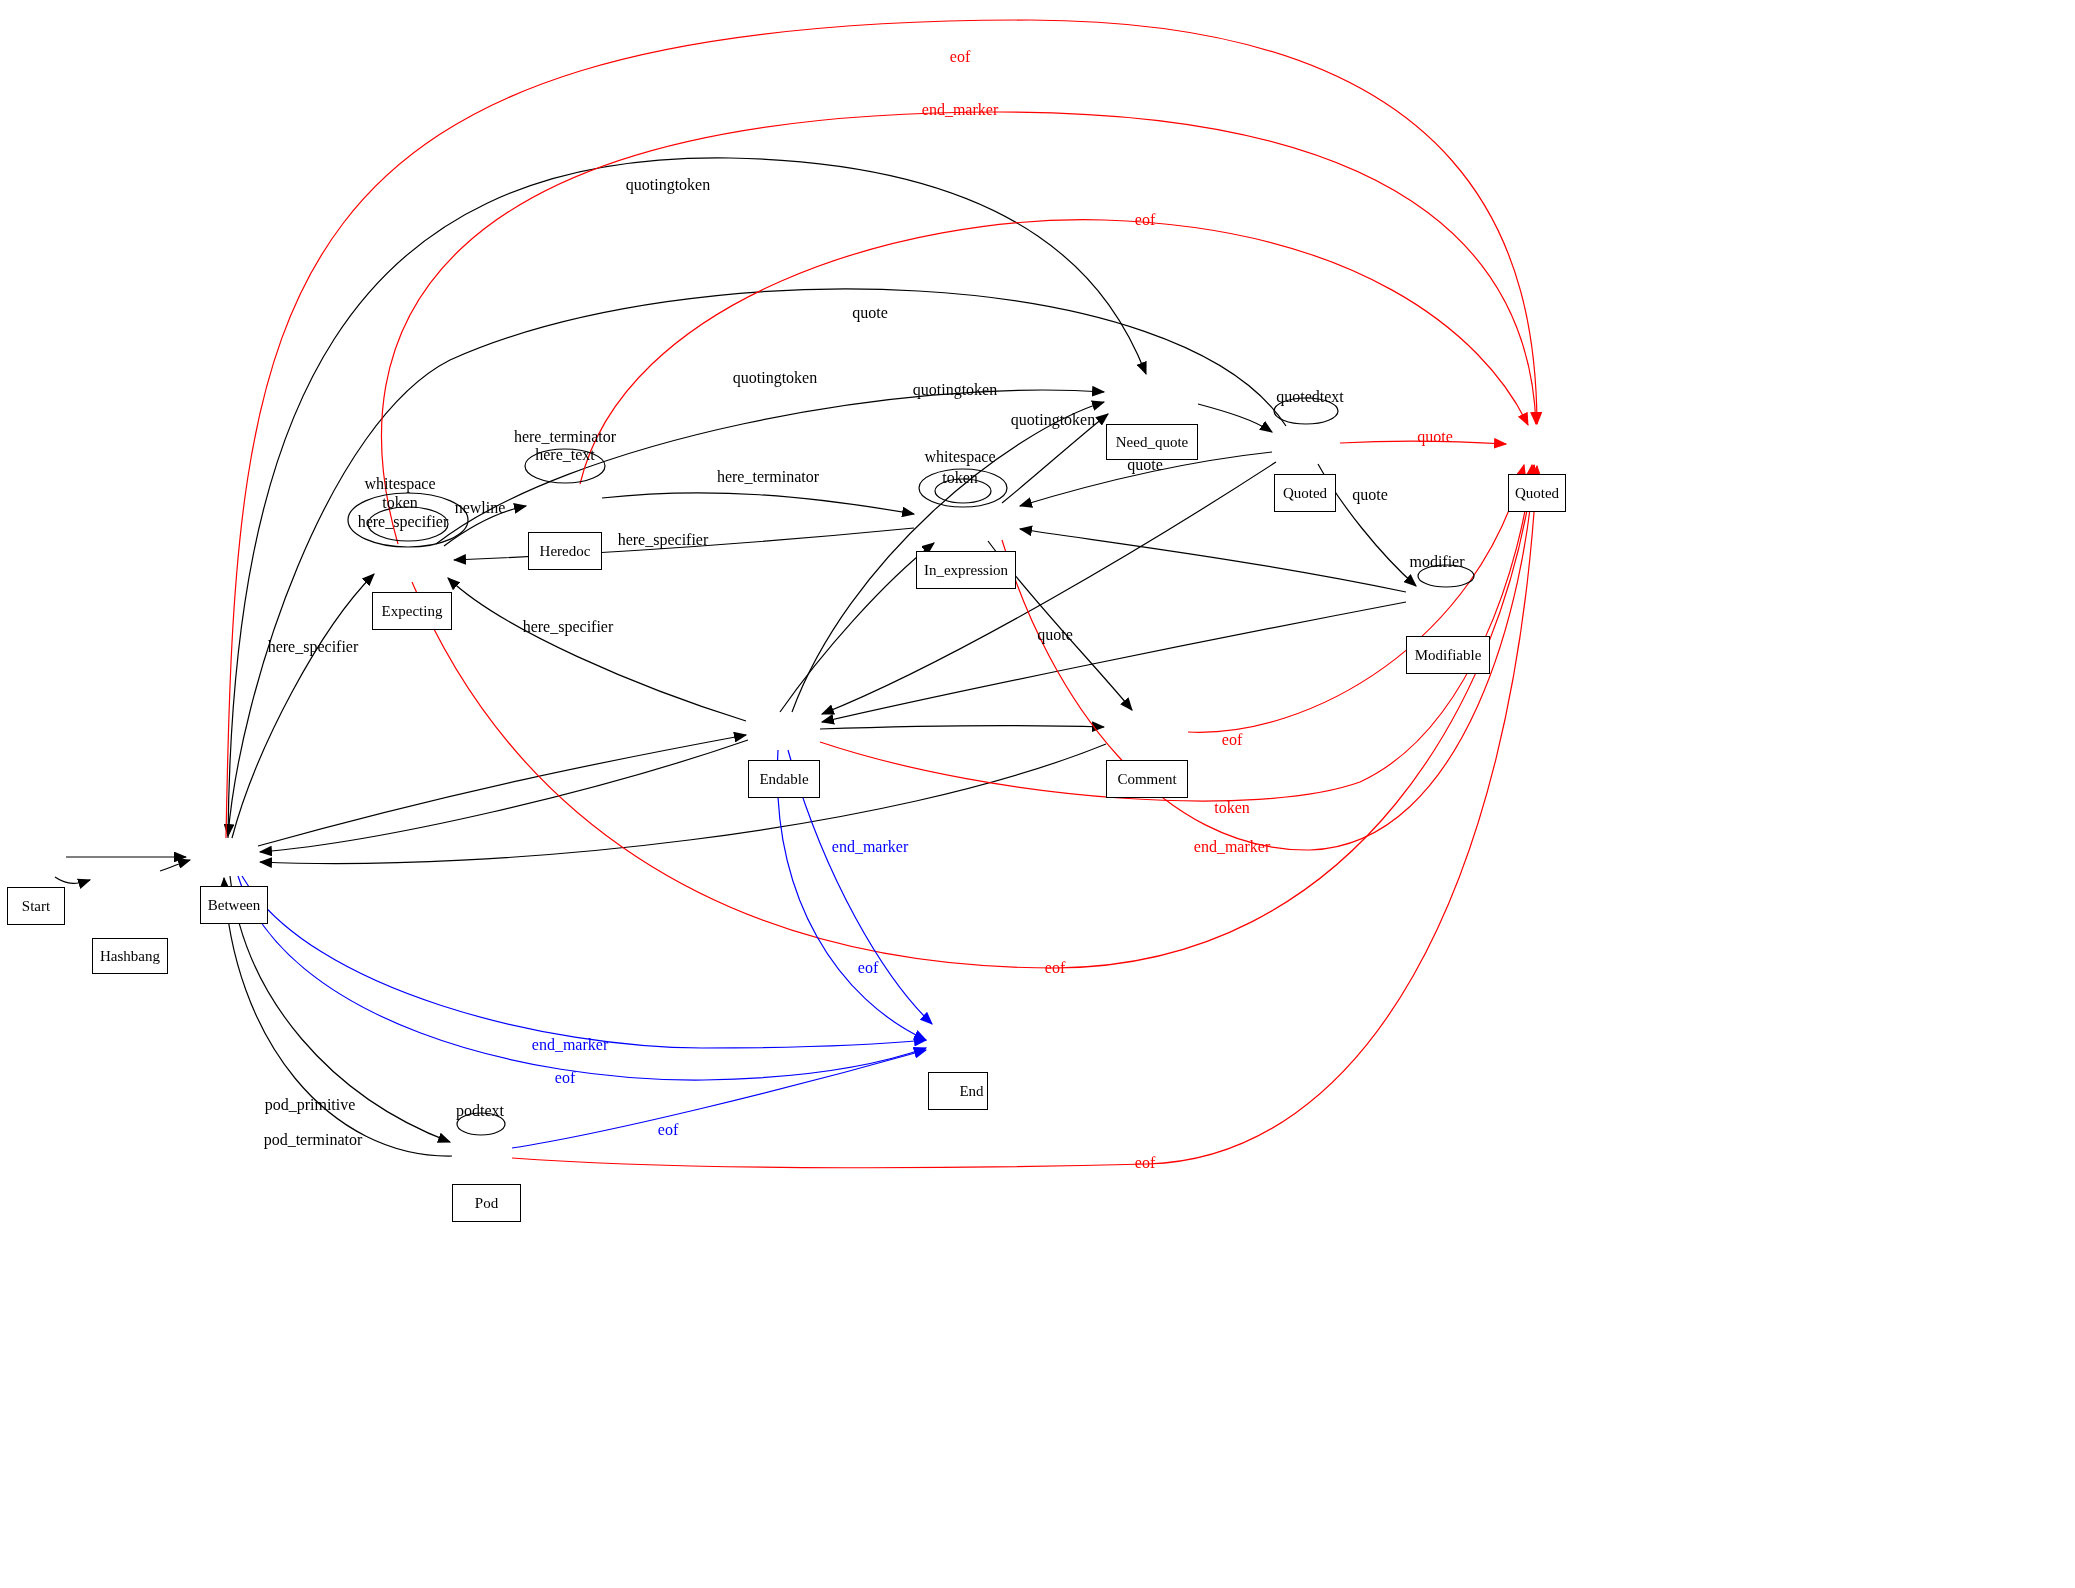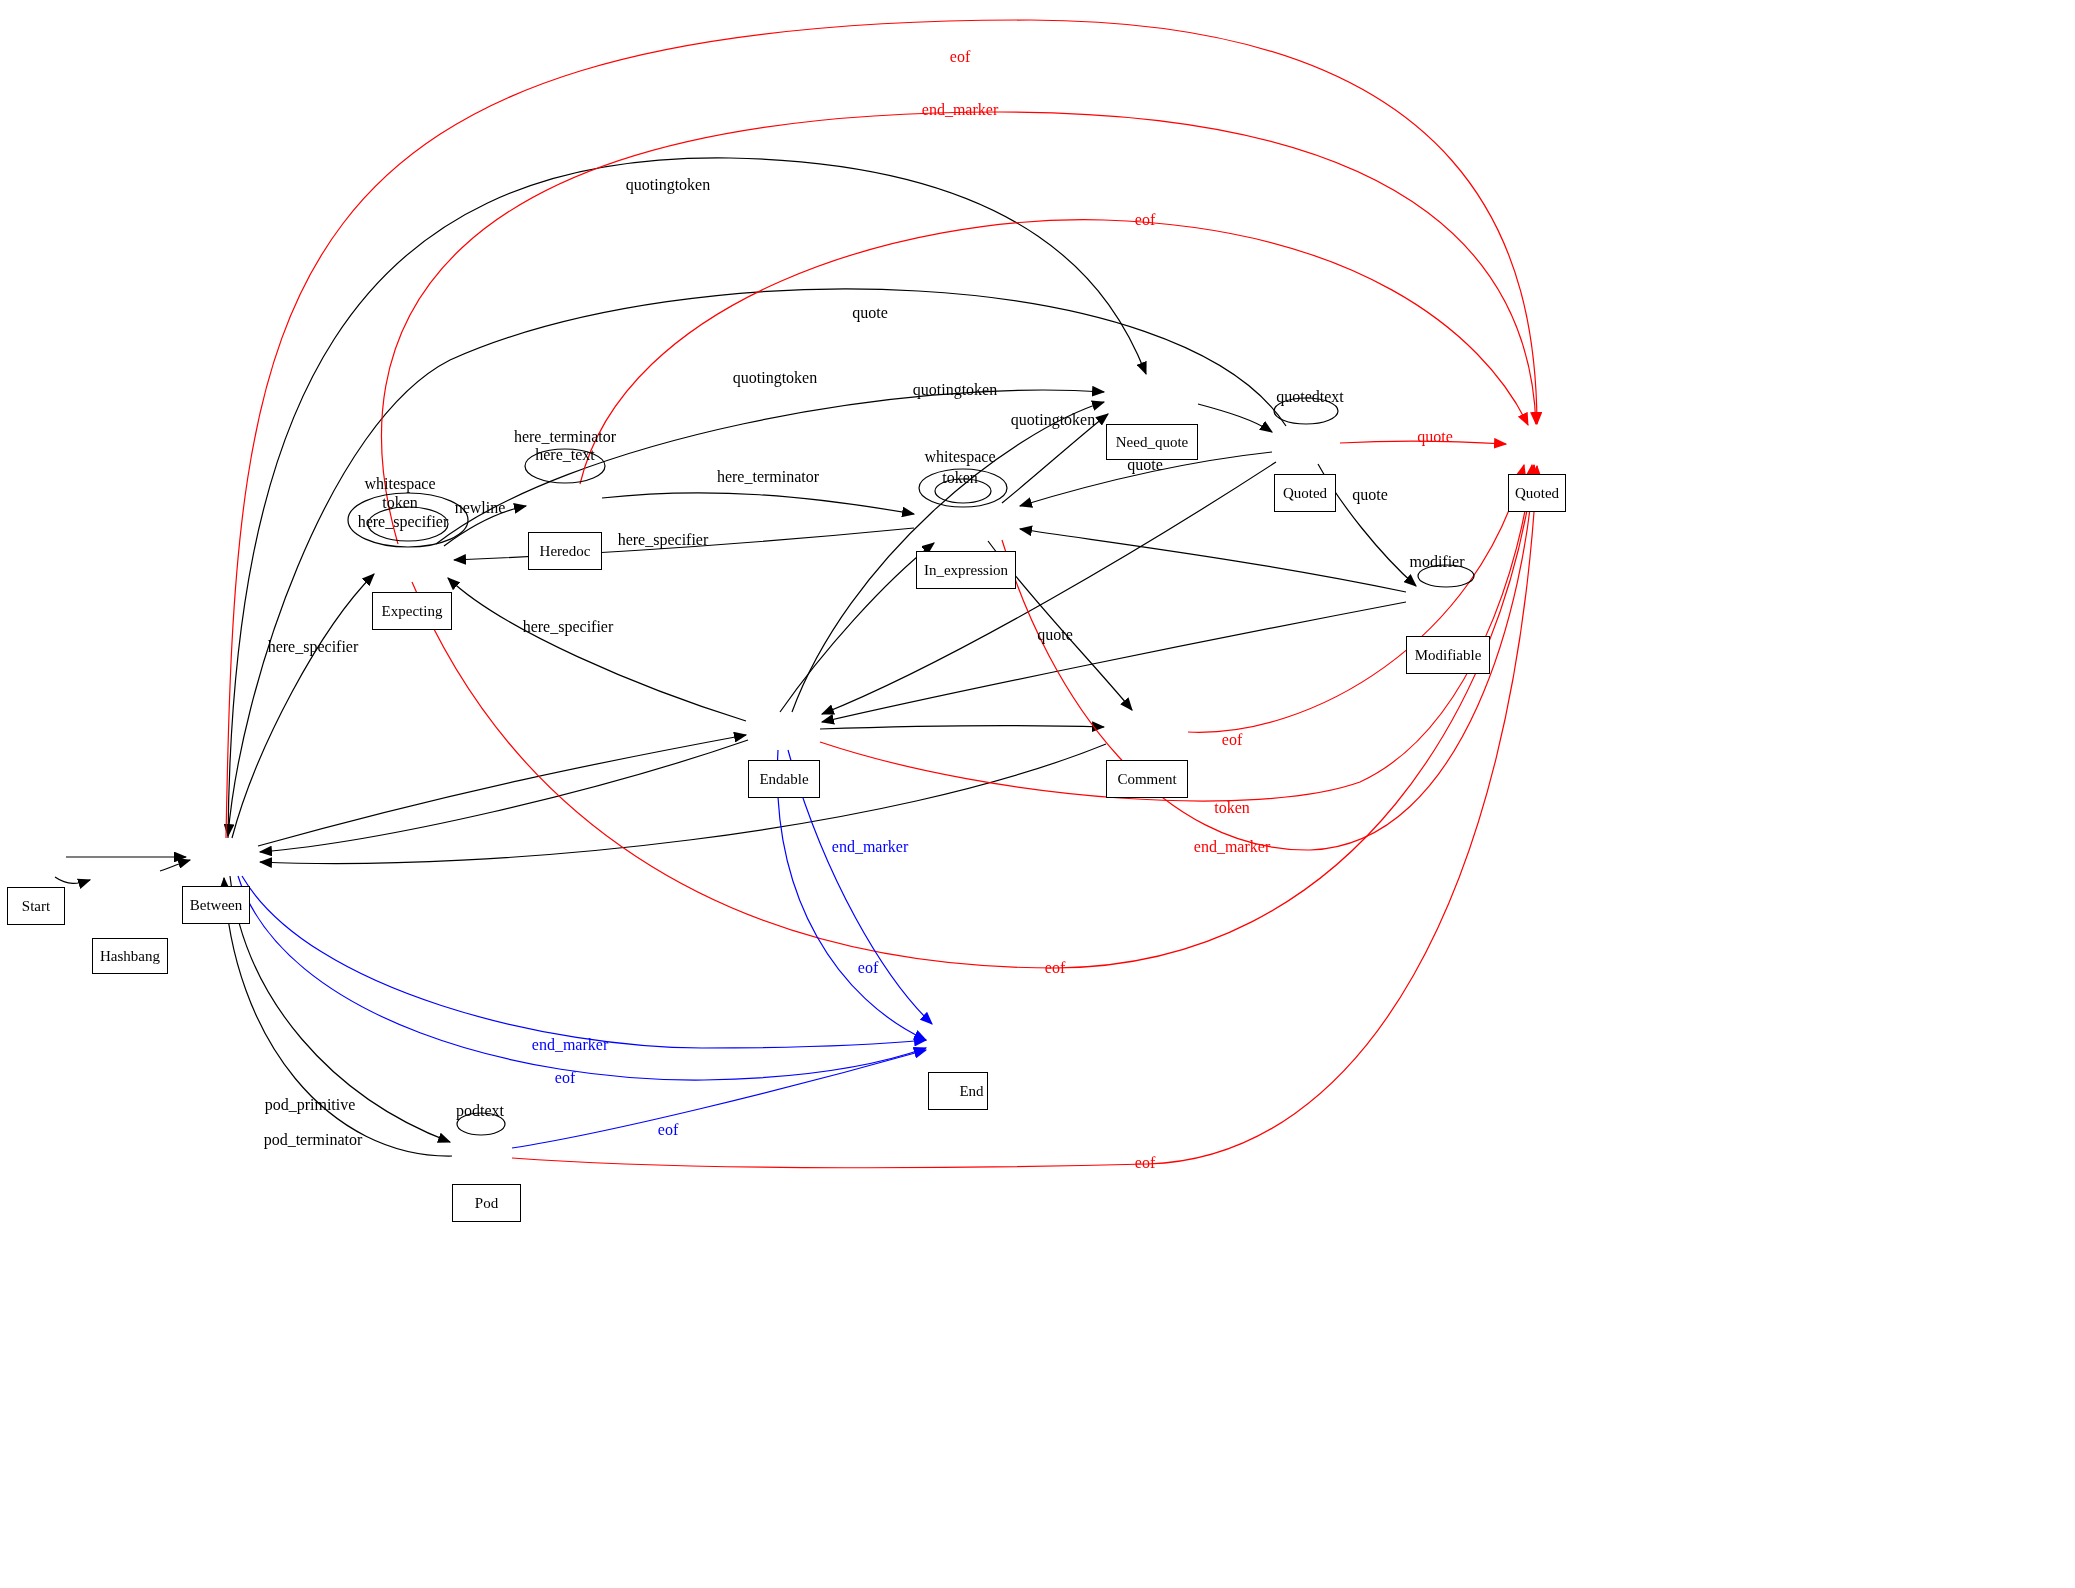--- a/index.html
+++ b/index.html
@@ -138,21 +138,21 @@
     <text class="elbl black" x="565" y="460">here_text</text>
     <text class="elbl black" x="960" y="462">whitespace</text>
     <text class="elbl black" x="960" y="483">token</text>
     <text class="elbl black" x="1310" y="402">quotedtext</text>
     <text class="elbl black" x="1437" y="567">modifier</text>
     <text class="elbl black" x="480" y="1116">podtext</text>
   </svg>
 
   <div class="node" style="left:7px;   top:839px;  width:58px;  height:38px;">Start</div>
   <div class="node" style="left:92px;  top:890px;  width:76px;  height:36px;">Hashbang</div>
-  <div class="node" style="left:182px; top:838px;  width:68px;  height:38px;">Between</div>
+  <div class="node" style="left:200px; top:838px;  width:68px;  height:38px;">Between</div>
   <div class="node" style="left:372px; top:544px;  width:80px;  height:38px;">Expecting</div>
   <div class="node" style="left:528px; top:484px;  width:74px;  height:38px;">Heredoc</div>
   <div class="node" style="left:916px; top:503px;  width:100px; height:38px;">In_expression</div>
   <div class="node" style="left:1106px;top:376px;  width:92px;  height:36px;">Need_quote</div>
   <div class="node" style="left:1274px;top:426px;  width:62px;  height:38px;">Quoted</div>
   <div class="node" style="left:1508px;top:426px;  width:58px;  height:38px;">Quoted</div>
   <div class="node" style="left:1406px;top:588px;  width:84px;  height:38px;">Modifiable</div>
   <div class="node" style="left:748px; top:712px;  width:72px;  height:38px;">Endable</div>
   <div class="node" style="left:1106px;top:712px;  width:82px;  height:38px;">Comment</div>
   <div class="node" style="left:928px; top:1024px; width:60px;  height:38px;padding-left:27px;">End</div>

